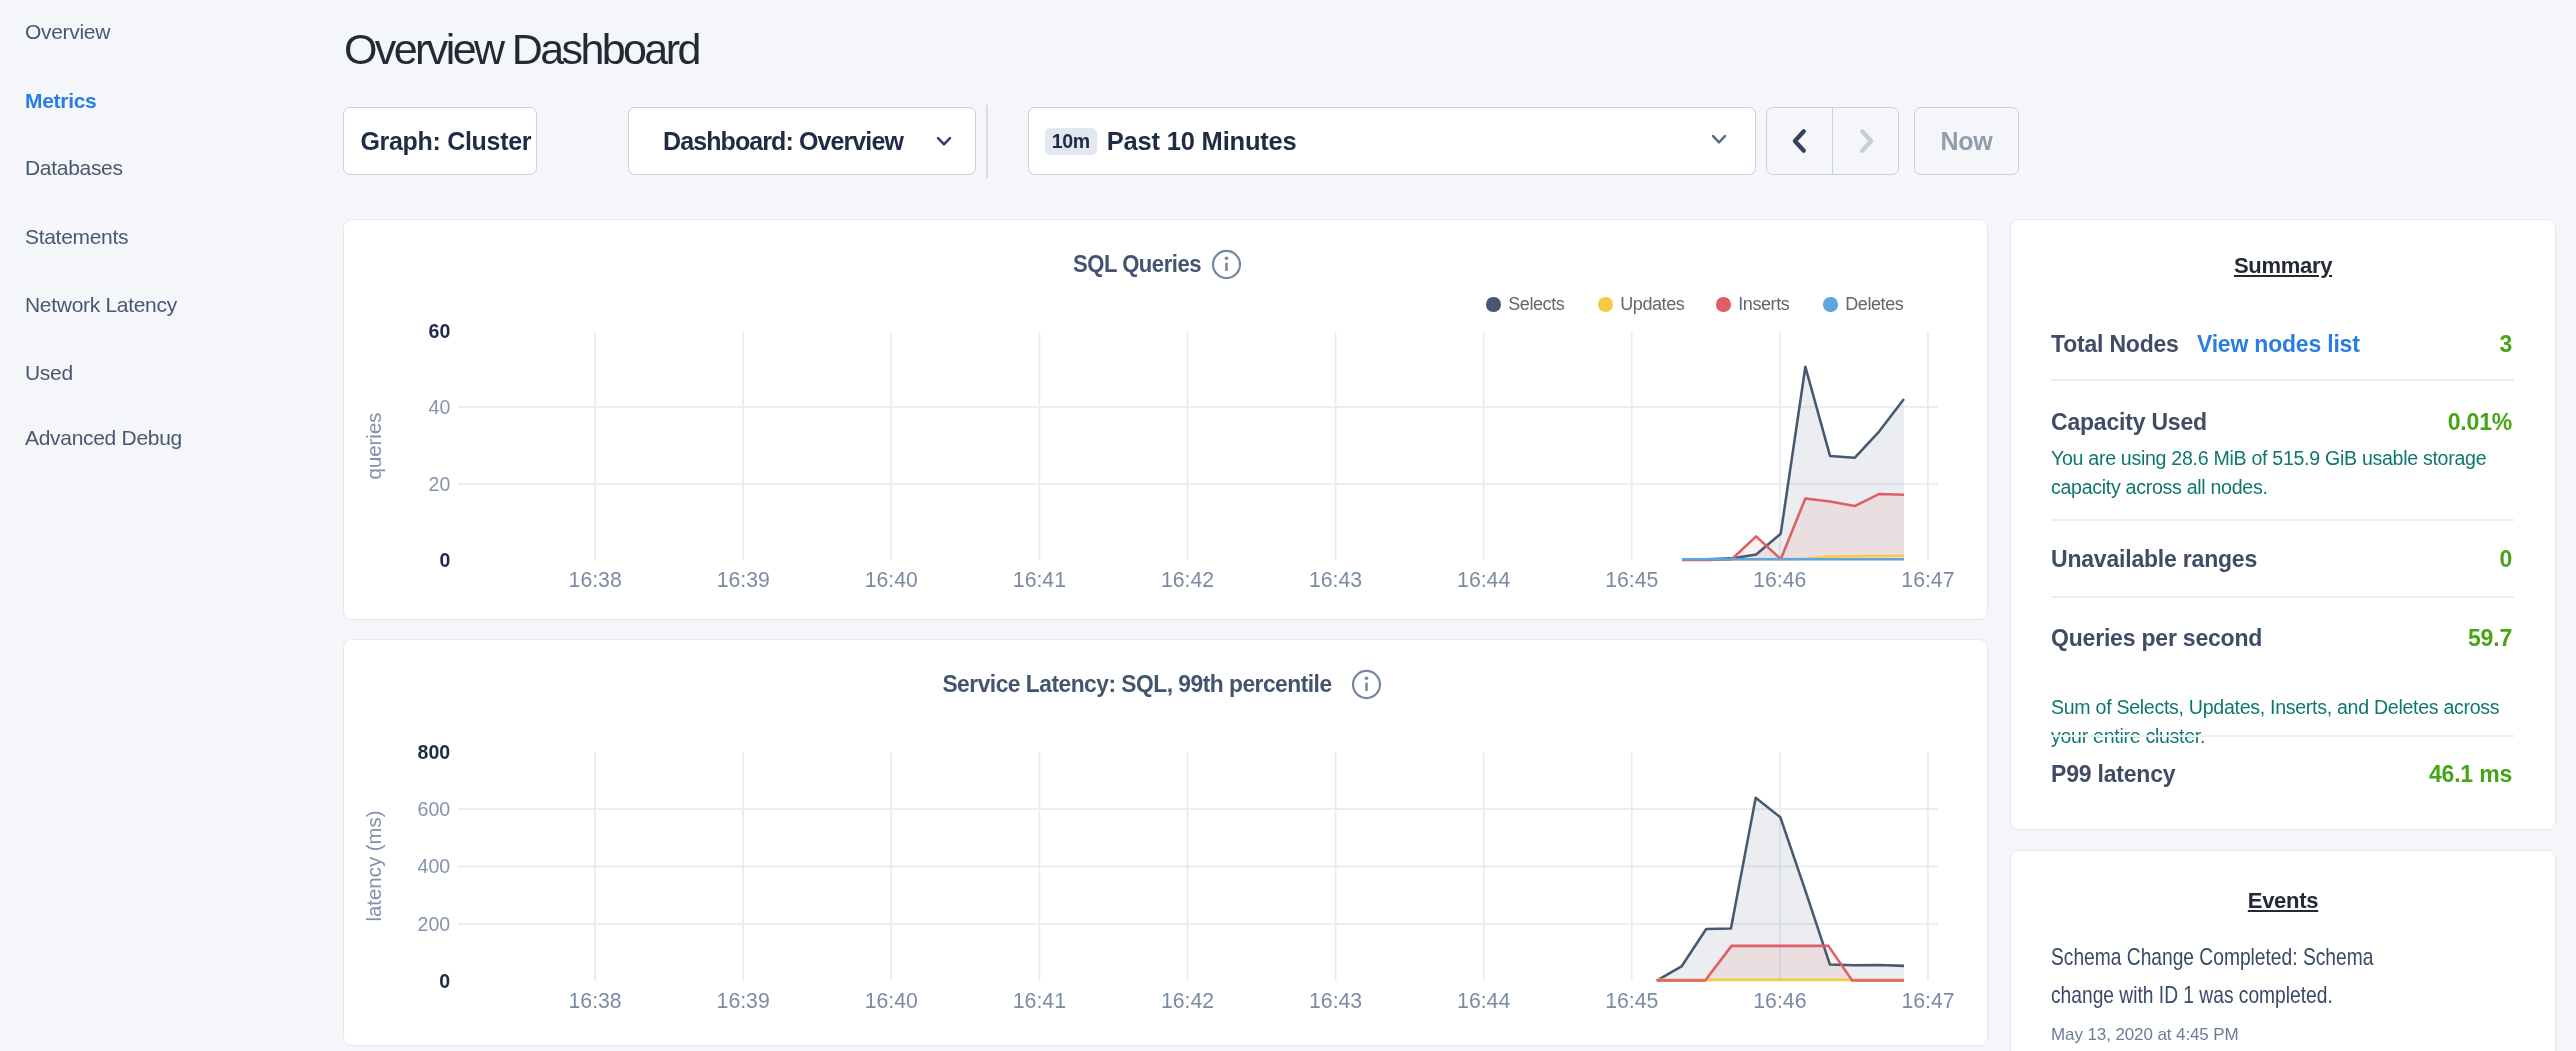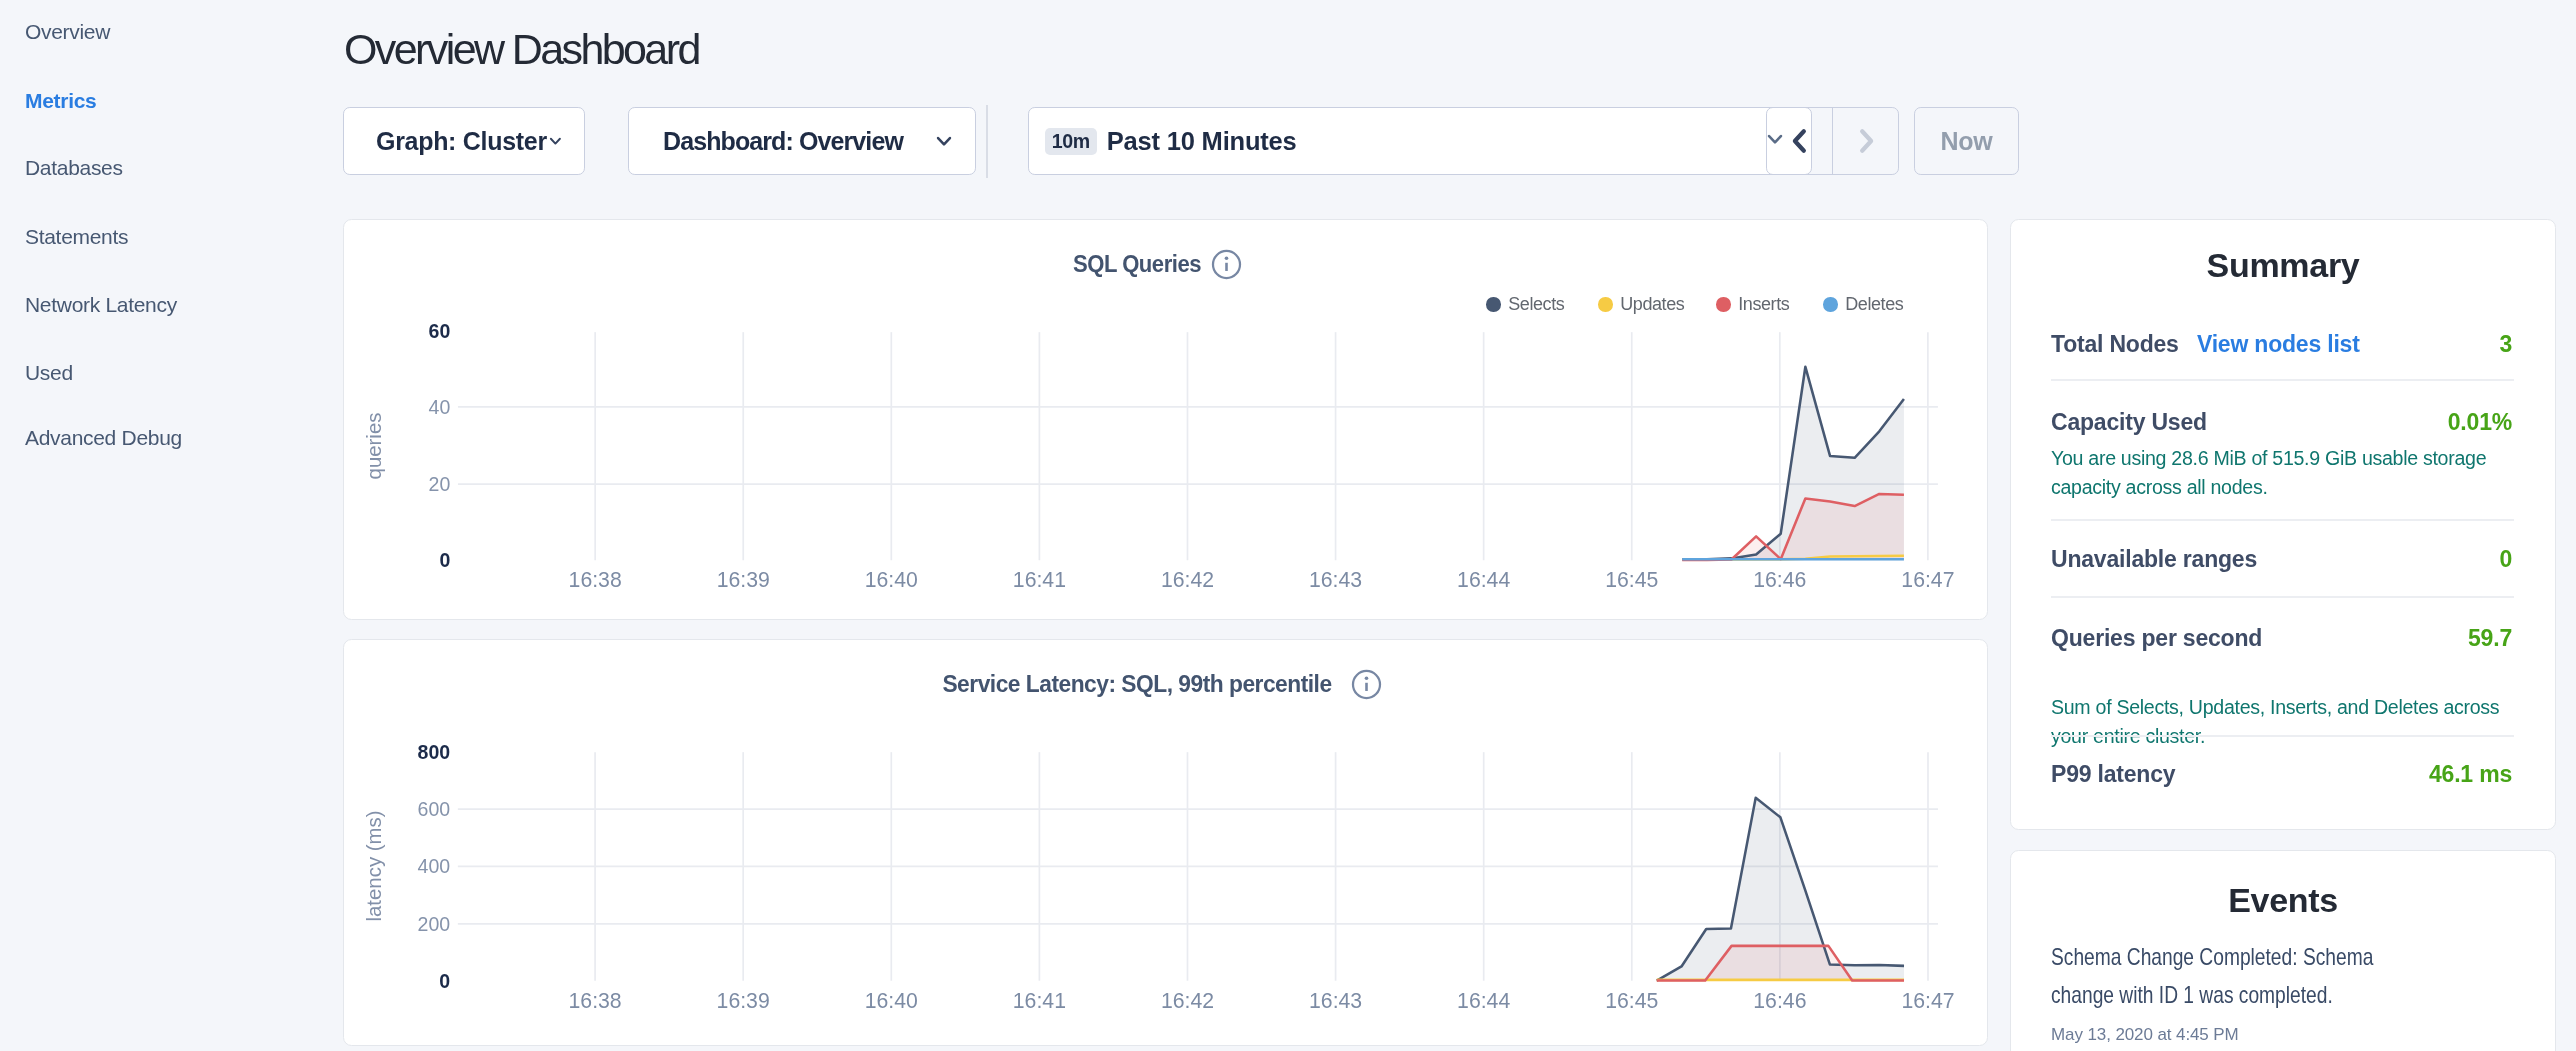--- a/index.html
+++ b/index.html
@@ -10,54 +10,54 @@
 .nav a.active { color:#2a7de1; font-weight:bold; }
 .ctl { position:absolute; top:107px; height:68px; border:1.7px solid #c9cfe0; border-radius:6.8px; display:flex; align-items:center; }
 .ctl.white { background:#fff; }
 .ctl-label { font-size:25px; font-weight:bold; color:#1f2c45; letter-spacing:-0.3px; white-space:nowrap; }
 .legend { position:absolute; left:0; top:0; width:100%; height:27px; font-size:18px; letter-spacing:-0.4px; color:#62676f; white-space:nowrap; }
 .legend .li { position:absolute; display:flex; align-items:center; gap:7.7px; height:27px; }
 .legend .dot { width:14.5px; height:14.5px; border-radius:50%; display:inline-block; }
 .plot { position:absolute; left:0; top:0; }
 .ctitle { position:absolute; font-size:23px; font-weight:bold; color:#43546f; letter-spacing:-0.5px; white-space:nowrap; }
 .info { position:absolute; }
-.sum-h { position:absolute; left:0; right:0; text-align:center; font-size:34px; font-weight:bold; color:#242a35; letter-spacing:-0.3px; line-height:29px; }
+.sum-h { position:absolute; left:0; right:0; text-align:center; font-size:22px; font-weight:bold; color:#242a35; letter-spacing:-0.3px; line-height:29px;text-decoration:underline; }
 .srow-label { position:absolute; left:40px; font-size:23px; font-weight:bold; color:#3f4c66; letter-spacing:-0.2px; white-space:nowrap; line-height:27px; }
 .srow-val { position:absolute; right:43px; font-size:23px; font-weight:bold; color:#47a417; letter-spacing:-0.2px; white-space:nowrap; line-height:27px; }
 .sdesc { position:absolute; left:40px; font-size:19.6px; color:#0f766e; line-height:29px; letter-spacing:-0.3px; }
 .sdiv { position:absolute; left:40px; width:463px; height:1.7px; background:#eceef2; }
 </style></head>
 <body>
 
 <nav class="nav">
   <a style="top:20.4px" href="#">Overview</a>
   <a class="active" style="top:89px" href="#">Metrics</a>
   <a style="top:156px" href="#">Databases</a>
   <a style="top:225px" href="#">Statements</a>
   <a style="top:293px" href="#">Network Latency</a>
   <a style="top:361px" href="#">Used</a>
   <a style="top:426px" href="#">Advanced Debug</a>
 </nav>
 
 <div class="abs" style="left:344px;top:28px;font-size:43px;line-height:1;letter-spacing:-2.6px;color:#242a35;">Overview Dashboard</div>
 
-<div class="ctl white" style="left:343px;width:242px;padding-left:32px;justify-content:flex-start;padding-right:20.4px;">
+<div class="ctl white" style="left:343px;width:194px;padding-left:32px;justify-content:center;padding-right:20.4px;">
   <span class="ctl-label">Graph: Cluster</span>
     <svg width="22" height="22" viewBox="0 0 26 26">
       <path d="M6 9.5 L13 17 L20 9.5" fill="none" stroke="#35435f" stroke-width="3" stroke-linecap="round" stroke-linejoin="round"></path>
     </svg>
 </div>
 <div class="ctl white" style="left:628px;width:348px;padding-left:34px;justify-content:space-between;padding-right:20.4px;">
   <span class="ctl-label" style="letter-spacing:-0.9px;">Dashboard: Overview</span>
     <svg width="22" height="22" viewBox="0 0 26 26">
       <path d="M6 9.5 L13 17 L20 9.5" fill="none" stroke="#35435f" stroke-width="3" stroke-linecap="round" stroke-linejoin="round"></path>
     </svg>
 </div>
 <div class="abs" style="left:986px;top:105px;width:1.7px;height:73px;background:#d9dde6;"></div>
-<div class="ctl white" style="left:1028px;width:784px;padding-left:16px;">
+<div class="ctl white" style="left:1028px;width:728px;padding-left:16px;">
   <span style="background:#e3e7ee;border-radius:5.1px;height:27px;display:flex;align-items:center;padding:0 6.8px;font-size:19.6px;letter-spacing:-0.4px;font-weight:bold;color:#1f2c45;">10m</span>
   <span class="ctl-label" style="margin-left:10.2px;font-size:25.5px;letter-spacing:-0.2px;">Past 10 Minutes</span>
   <span style="position:absolute;right:25.5px;top:20.4px;"><svg width="22" height="22" viewBox="0 0 26 26">
         <path d="M6 9.5 L13 17 L20 9.5" fill="none" stroke="#5a6c87" stroke-width="3" stroke-linecap="round" stroke-linejoin="round"></path>
       </svg></span>
 </div>
 <div class="ctl" style="left:1766px;width:133px;">
   <span style="width:66px;height:100%;display:flex;align-items:center;justify-content:center;border-right:1.7px solid #c9cfe0;">
       <svg width="34" height="34" viewBox="0 0 40 40">
         <path d="M24.5 8.5 L14 20 L24.5 31.5" fill="none" stroke="#35425e" stroke-width="5" stroke-linecap="round" stroke-linejoin="round"></path>

